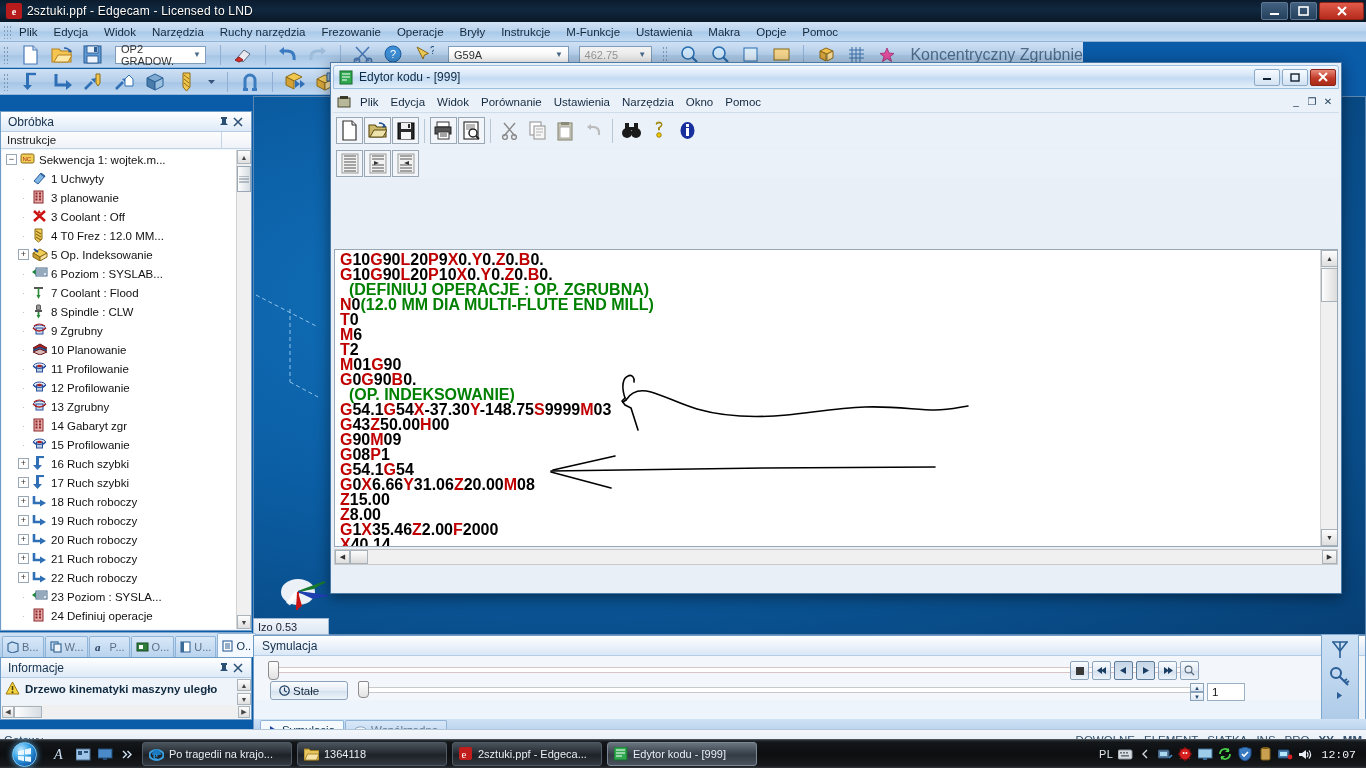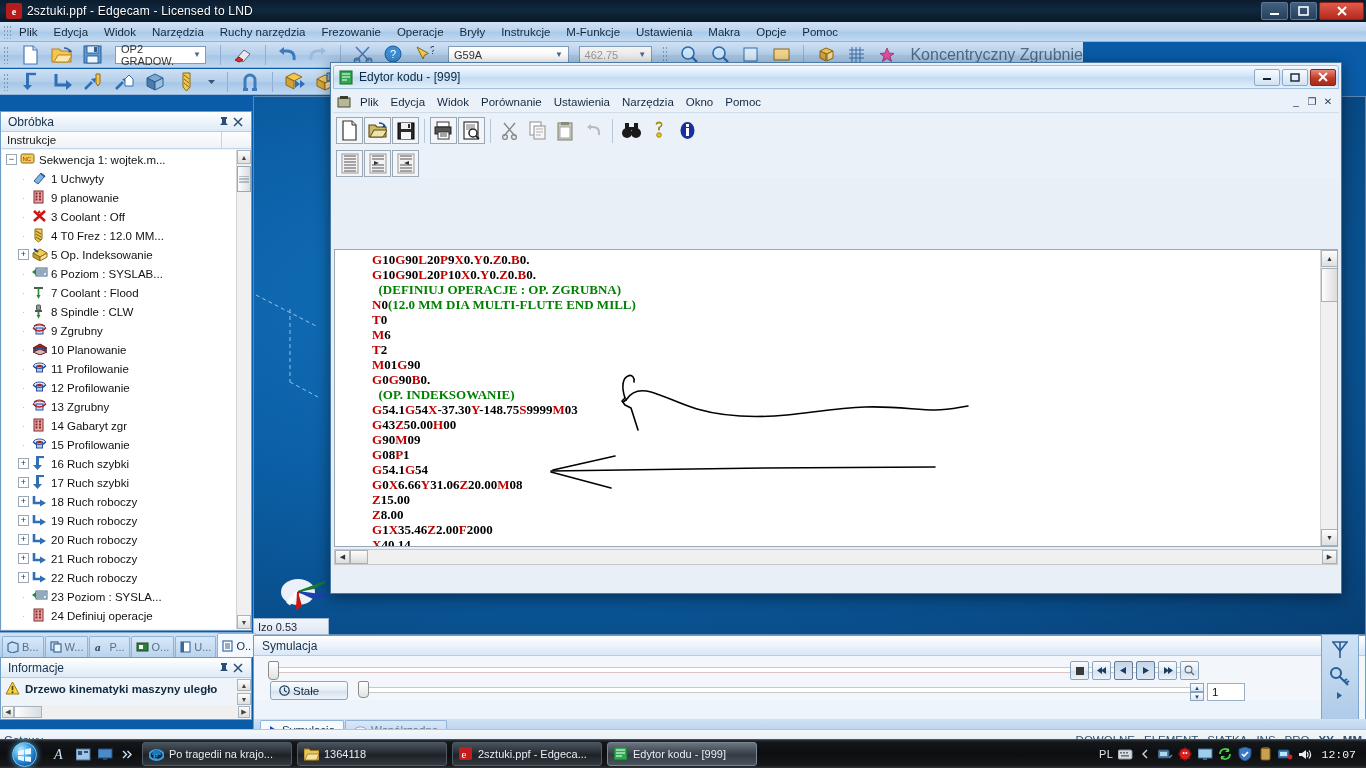--- a/index.html
+++ b/index.html
@@ -225,23 +225,23 @@
     display:flex;align-items:center;justify-content:center;
   }
   .edbtn.box{ border:1px solid #9aa8b6; background:#f2f6fa;}
   .edsep{ width:1px;height:24px;background:#b9c7d5;margin:0 4px;}
   #edcode{
     position:absolute; left:3px; right:3px; top:186px; bottom:46px;
     background:#fff; border:1px solid #9aa8b6; overflow:hidden;
   }
   .codetext{
     position:absolute; left:5px; top:2px; right:18px; bottom:0;
-    font-family:Liberation Serif, serif;
-    font-size:13px; font-weight:bold; line-height:15px; letter-spacing:0px;
-    color:#000; white-space:pre;margin-left:32px;
+    font-family:Liberation Sans, sans-serif;
+    font-size:16px; font-weight:bold; line-height:15px; letter-spacing:0px;
+    color:#000; white-space:pre;
   }
   .a{ color:#c00000; }      
   .n{ color:#000000; }      
   .c{ color:#008000; }      
   .vscroll{
     position:absolute; right:0; top:0; bottom:0; width:17px; background:#f0f0f0;
     border-left:1px solid #d6d6d6;
   }
   .vscroll .sb{ width:17px;height:17px;background:linear-gradient(180deg,#fdfdfd,#dedede);
     border:1px solid #a8b2bb;display:flex;align-items:center;justify-content:center;font-size:7px;color:#333;}
@@ -605,21 +605,21 @@
               <g fill="#8a2a2a">
                 <rect x="3.5" y="2.5" width="2" height="2"></rect>
                 <rect x="7" y="2.5" width="2" height="2"></rect>
                 <rect x="3.5" y="5.5" width="2" height="2"></rect>
                 <rect x="7" y="5.5" width="2" height="2"></rect>
                 <rect x="3.5" y="8.5" width="2" height="2"></rect>
                 <rect x="7" y="8.5" width="2" height="2"></rect>
               </g>
             </svg>
           </span>
-          <span>9 planowanie</span>
+          <span>3 planowanie</span>
         </div>
         <div class="trow" style="padding-left: 16px;">
           <span class="noexp">·</span>
           <span class="ic">
             <svg width="15" height="14">
               <path d="M2 2l11 10M13 2L2 12" stroke="#cc1414" stroke-width="2.6"></path>
               <path d="M7 1l2 3-4 1z" fill="#cc1414"></path>
             </svg>
           </span>
           <span>3 Coolant : Off</span>

